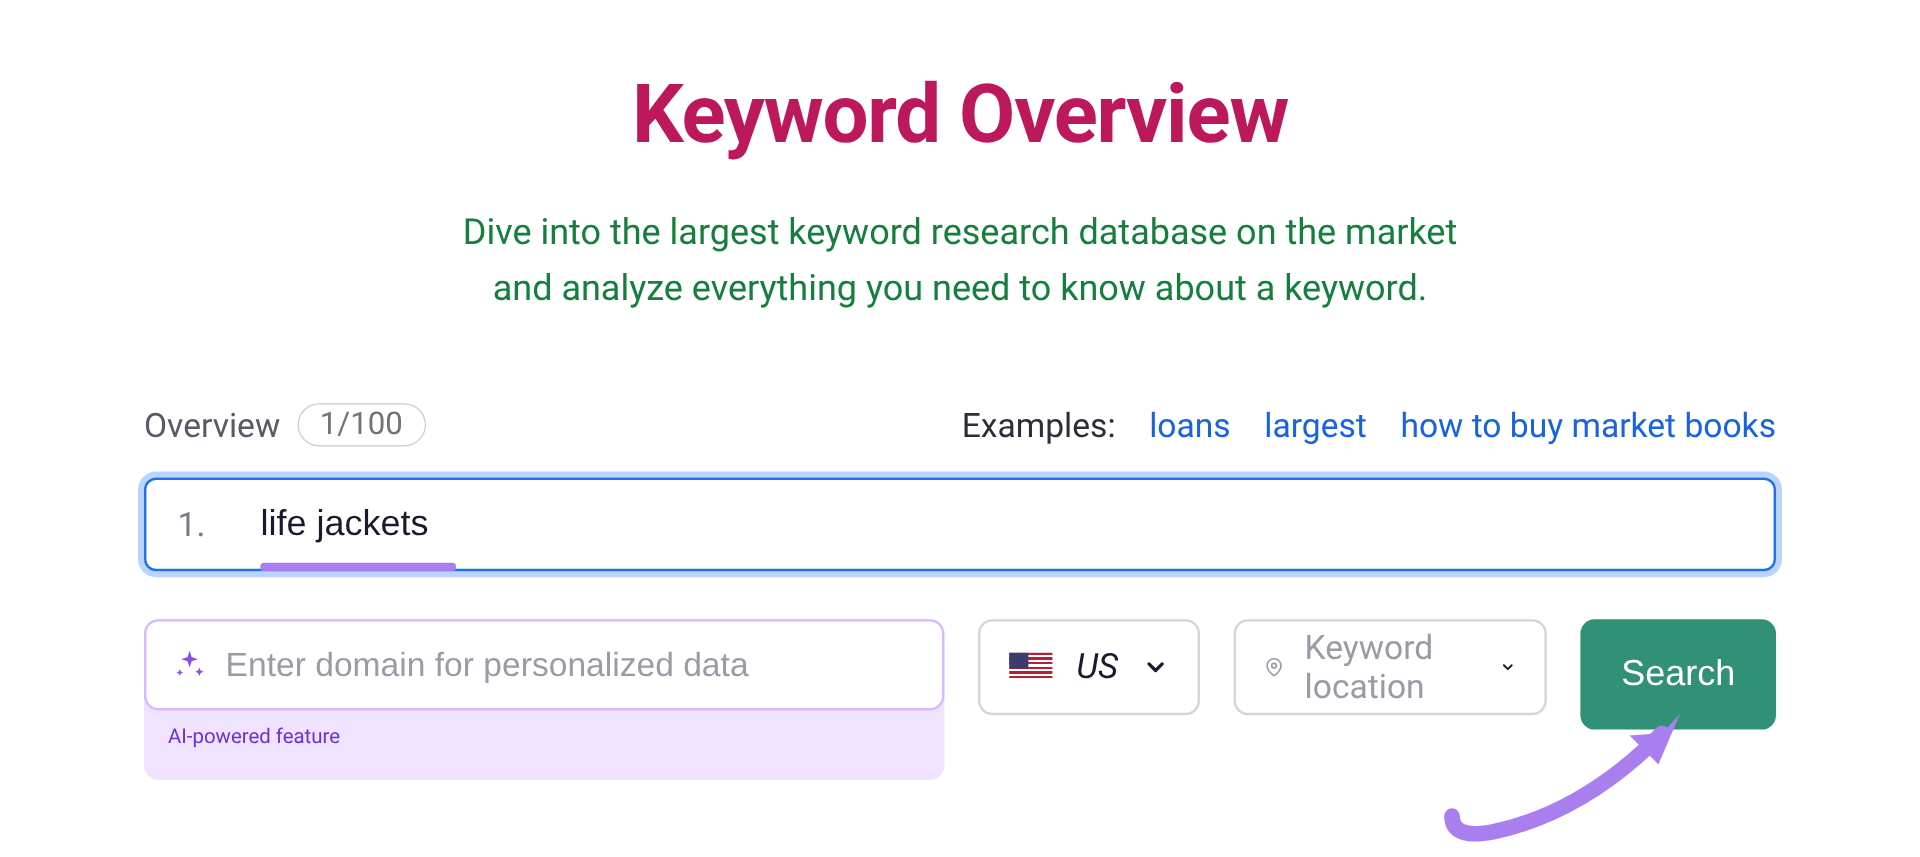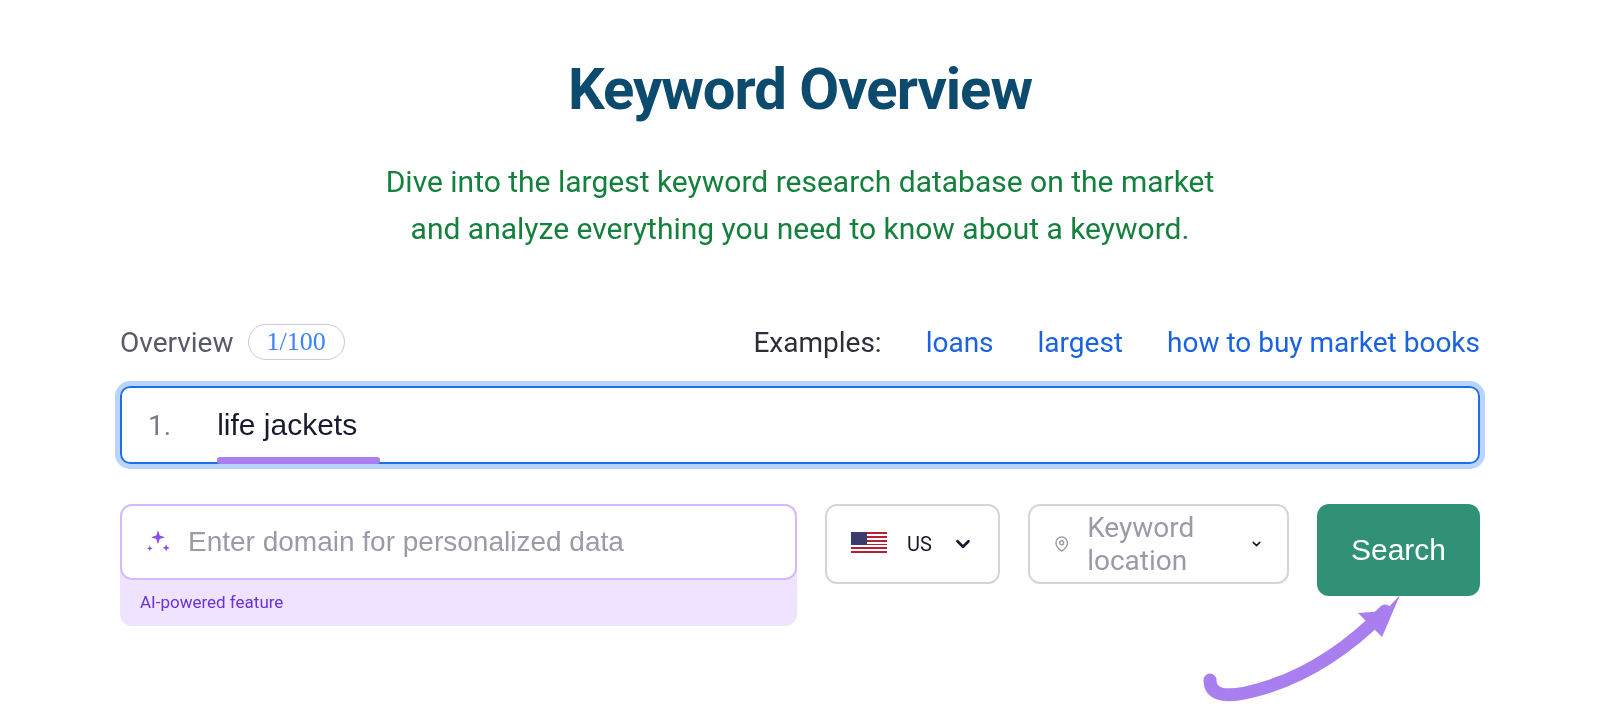--- a/index.html
+++ b/index.html
@@ -10,23 +10,23 @@
   height: 714px;
   overflow: hidden;
   position: relative;
 }
 .container {
   max-width: 1470px;
   margin: 0 auto;
   padding: 0 55px;
 }
 .title {
-  font-size: 58px;
+  font-size: 68px;
   font-weight: 700;
-  color: #0c4a6e;
+  color: #be185d;
   text-align: center;
   margin-top: 55px;
   letter-spacing: -1px;
 }
 .subtitle {
   font-size: 30px;
   color: #15803d;
   text-align: center;
   margin-top: 36px;
   line-height: 1.55;
@@ -43,27 +43,26 @@
   color: #595968;
   display: flex;
   align-items: center;
   gap: 14px;
 }
 .count-badge {
   border: 1.5px solid #c9c9d3;
   border-radius: 999px;
   padding: 2px 18px;
   font-size: 26px;
-  color: #3b82f6;
-  font-family: Liberation Serif, serif;
+  color: #737373;
 }
 .examples-wrap {
   display: flex;
   align-items: center;
-  gap: 44px;
+  gap: 28px;
   color: #2e2e3a;
   justify-content: center;
 }
 .example-link {
   color: #1a63e0;
   text-decoration: none;
   cursor: pointer;
 }
 .keyword-input-wrap {
   margin-top: 26px;
@@ -103,21 +102,21 @@
 }
 .bottom-row {
   margin-top: 40px;
   display: flex;
   gap: 28px;
   align-items: flex-start;
 }
 .domain-block {
   background: #efe3ff;
   border-radius: 12px;
-  padding: 0 0 10px 0;
+  padding: 0 0 22px 0;
   width: 685px;
 }
 .domain-input-wrap {
   background: #ffffff;
   border: 2px solid #d6b9ff;
   border-radius: 12px;
   padding: 20px 22px;
   display: flex;
   align-items: center;
   gap: 16px;
@@ -170,21 +169,21 @@
   );
 }
 .flag::before {
   content: "";
   position: absolute;
   top: 0; left: 0;
   width: 16px;
   height: 13px;
   background: #3c3b6e;
 }
-.country-code { font-size: 20px; color: #1a1a2e; }
+.country-code { font-size: 29px; color: #1a1a2e; font-style: italic; }
 .chevron { width: 22px; height: 22px; }
 .location-select {
   border: 2px solid #d4d4dd;
   border-radius: 12px;
   padding: 20px 24px;
   display: flex;
   align-items: center;
   gap: 18px;
   cursor: pointer;
   height: 80px;

